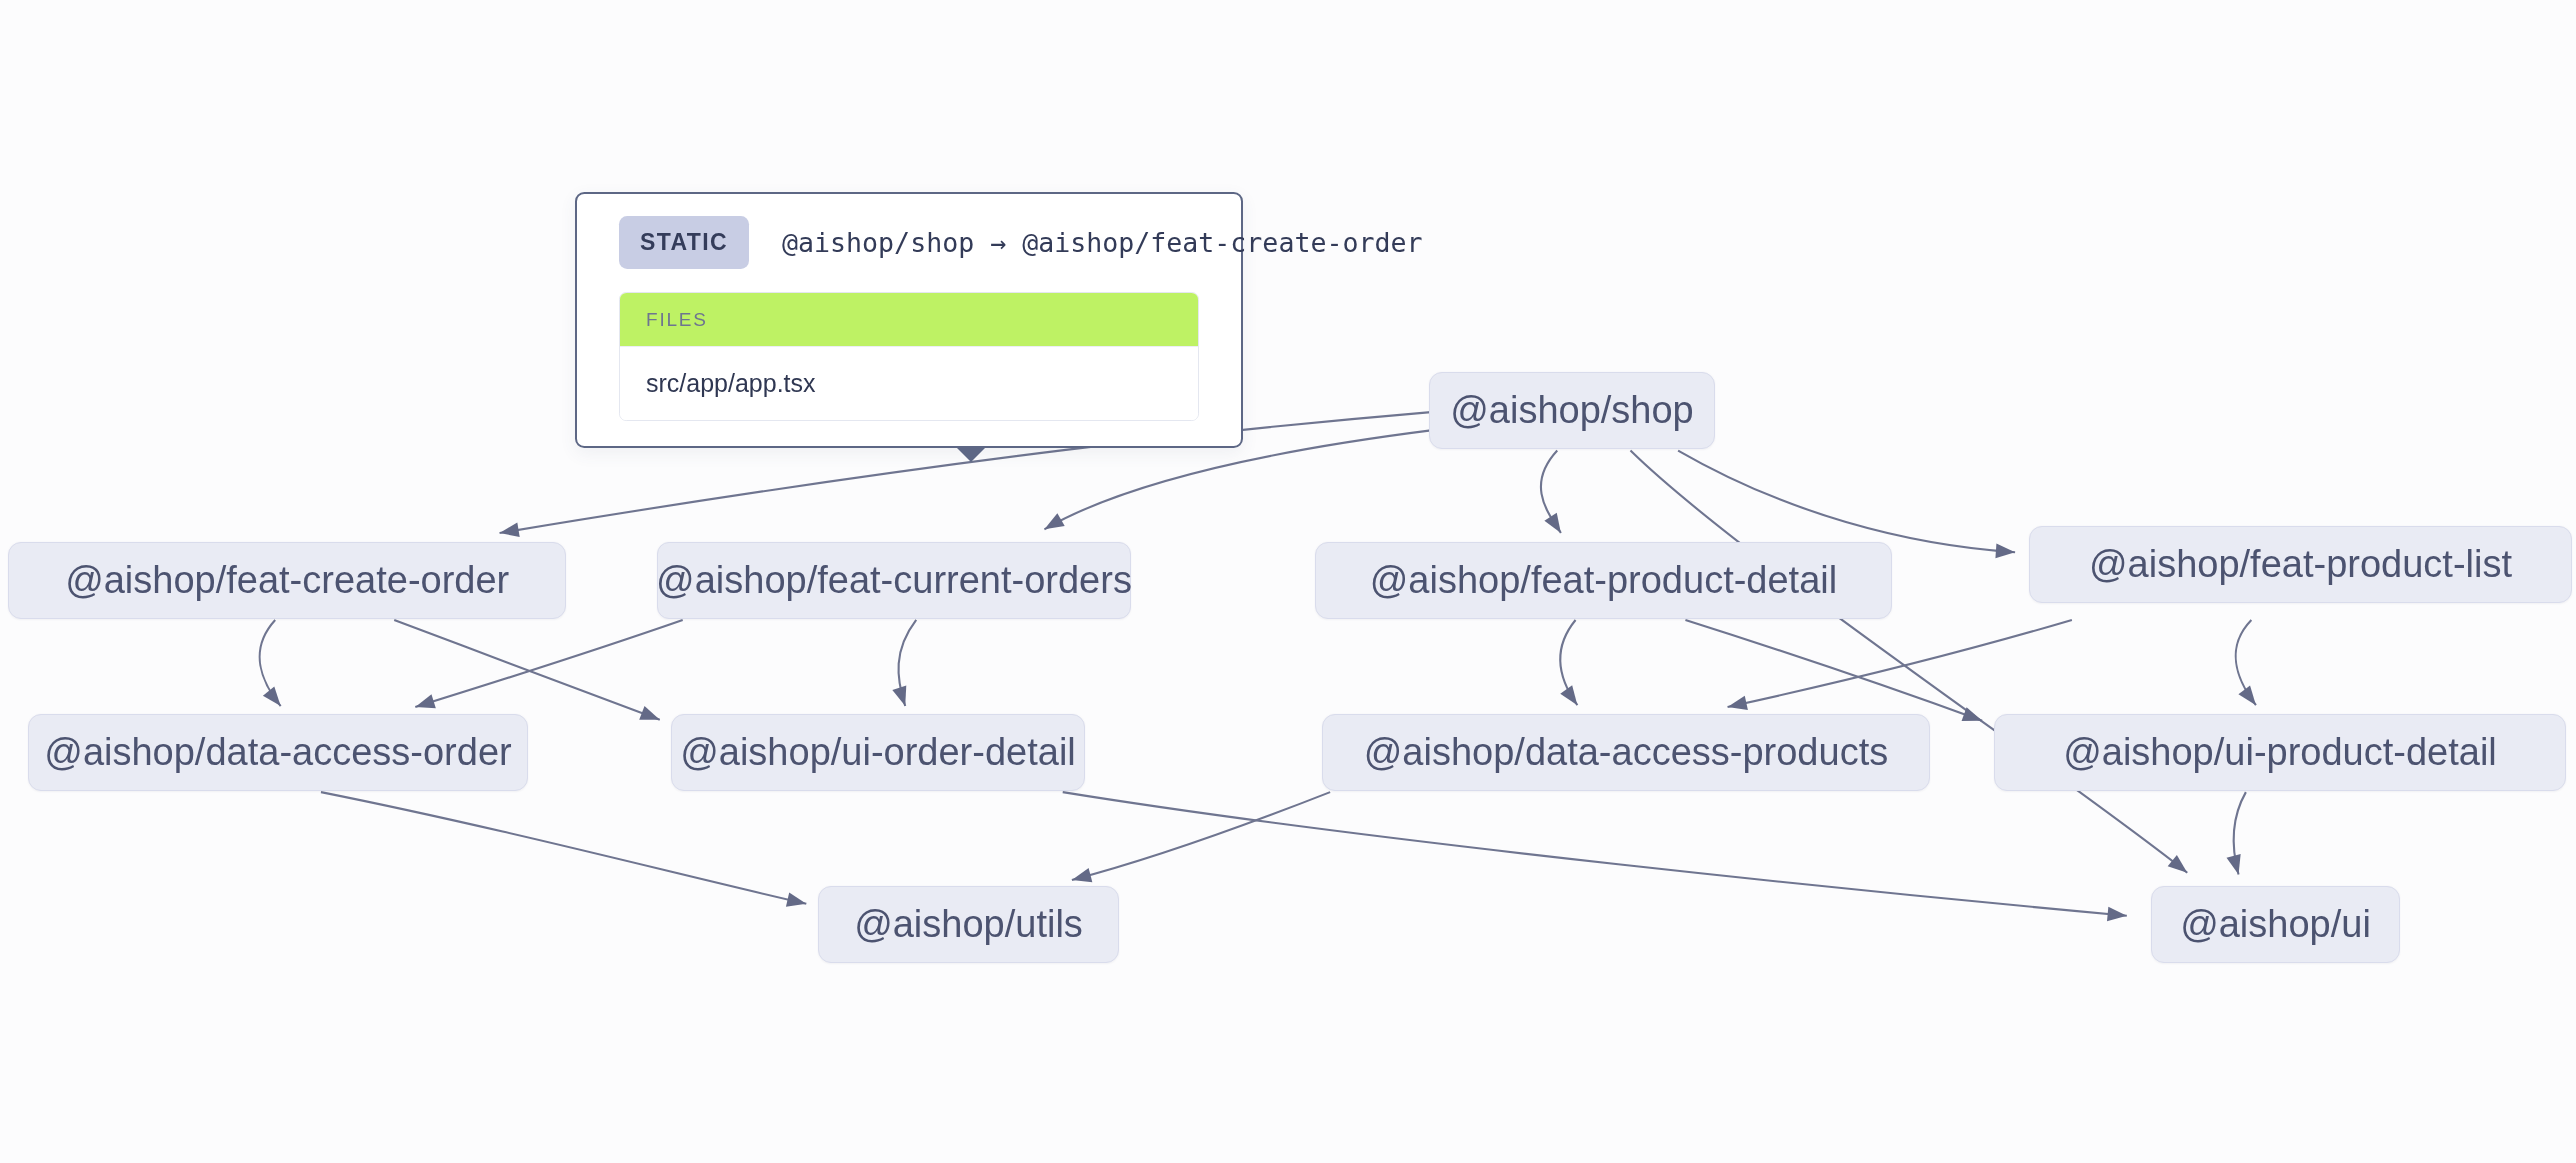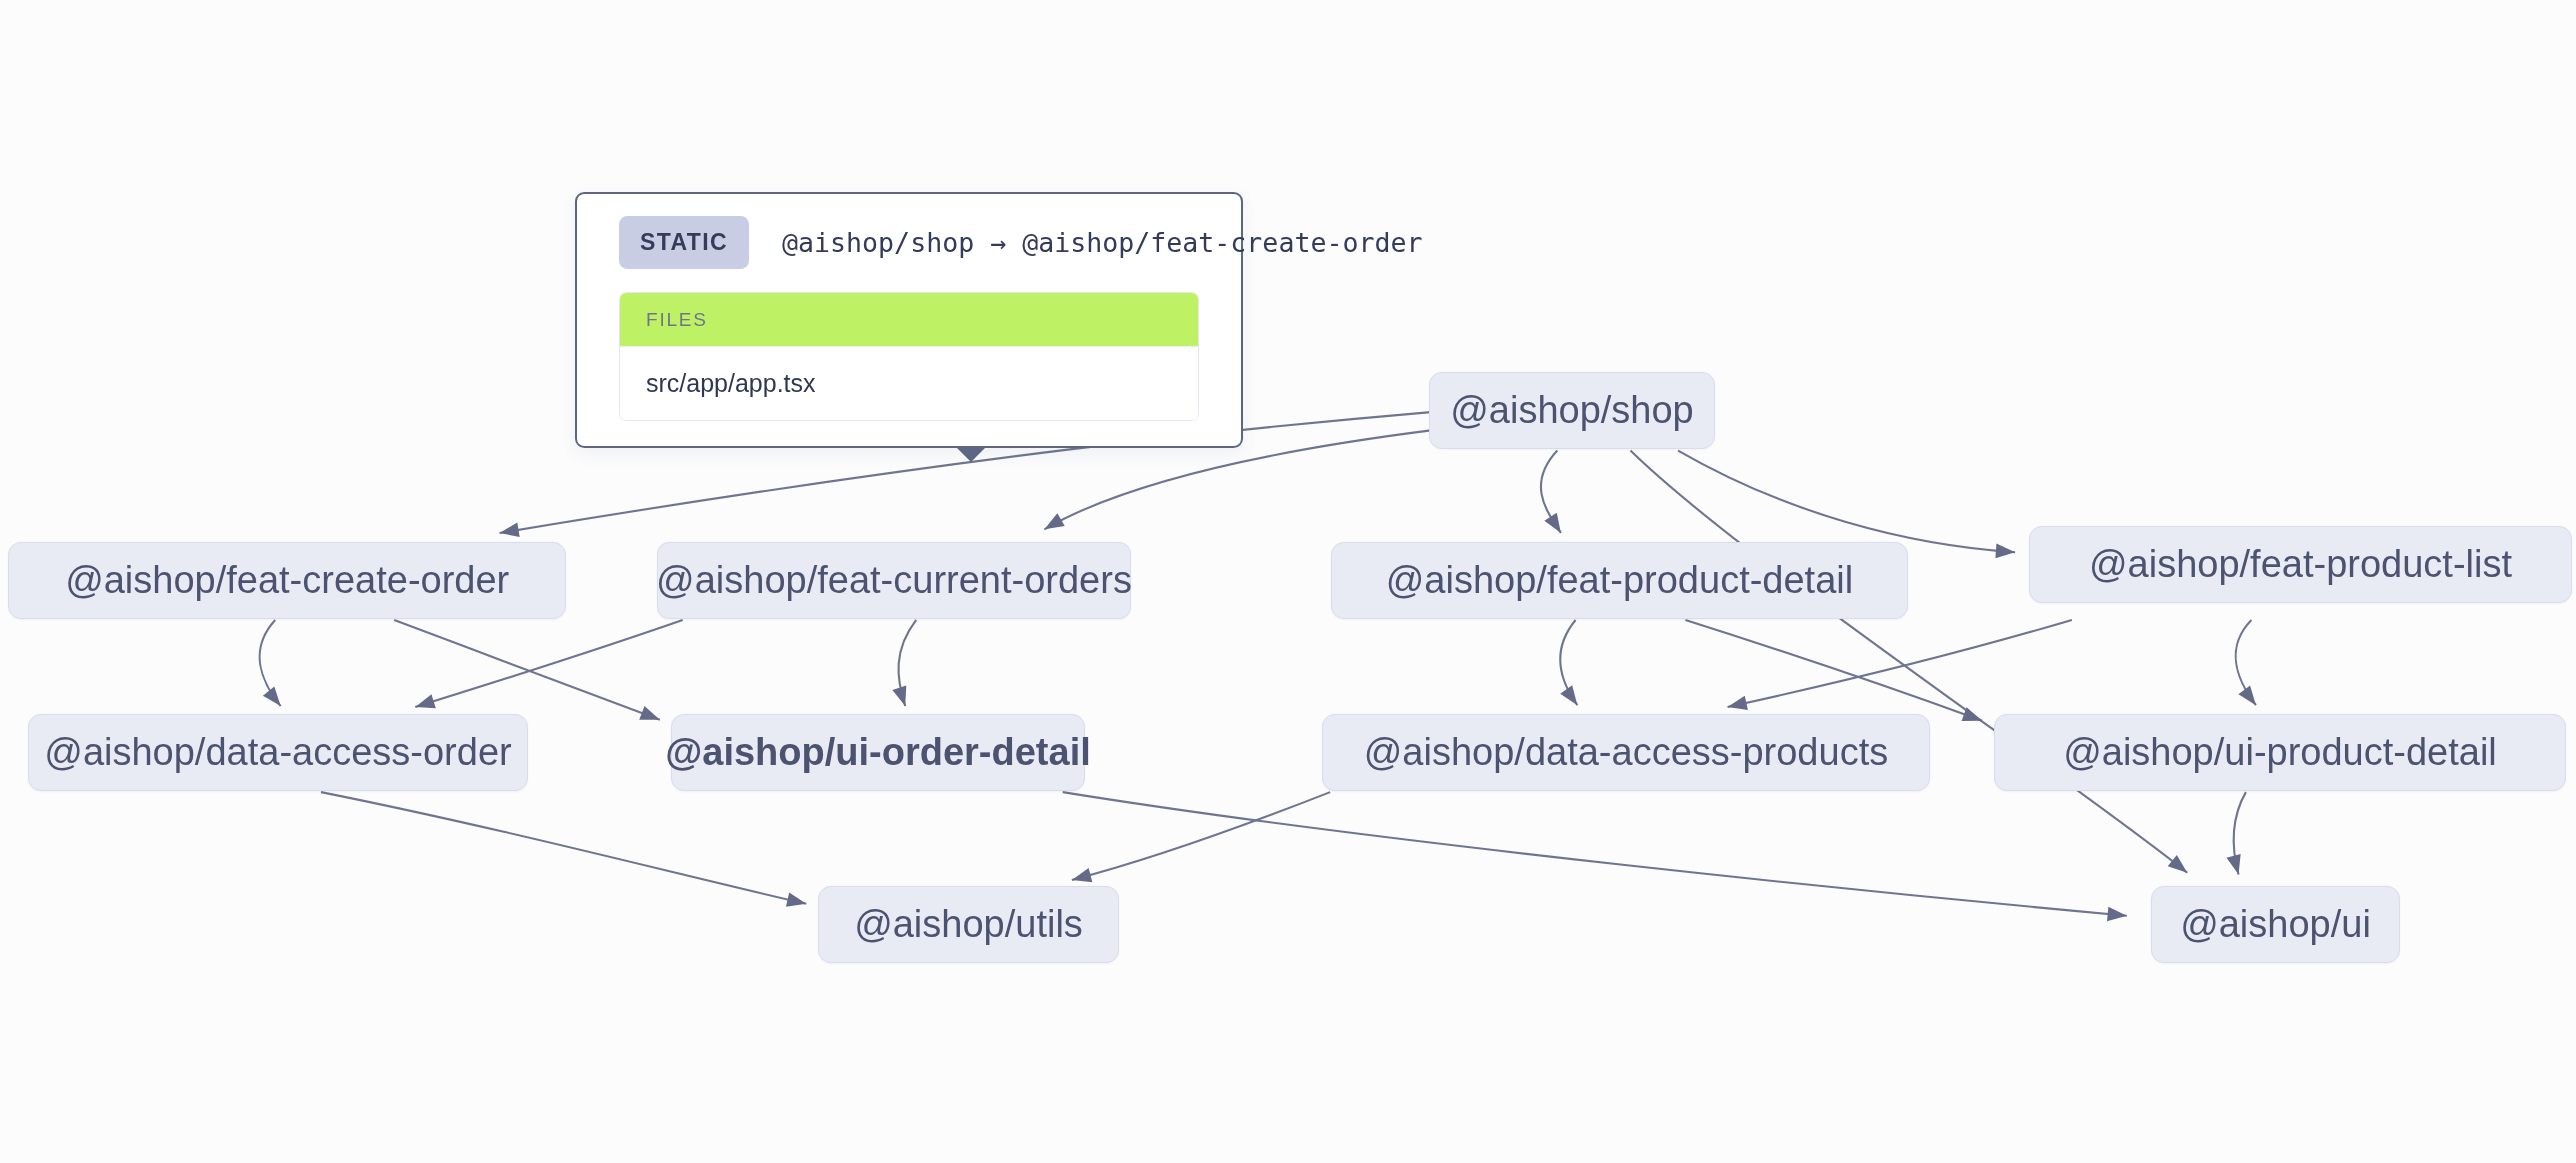--- a/index.html
+++ b/index.html
@@ -137,25 +137,25 @@
     <path class="edge" d="M 350 865 C 550 905, 740 955, 880 987" marker-end="url(#arrow)"></path>
     <path class="edge" d="M 1452 865 C 1350 905, 1250 940, 1170 961" marker-end="url(#arrow)"></path>
     <path class="edge" d="M 1160 865 C 1500 920, 2050 975, 2322 1000" marker-end="url(#arrow)"></path>
     <path class="edge" d="M 2452 865 C 2435 895, 2436 925, 2444 955" marker-end="url(#arrow)"></path>
   </svg>
 
   <div class="node" style="left:1429px; top:372px; width:286px;">@aishop/shop</div>
 
   <div class="node" style="left:8.2px; top:542px; width:558px;">@aishop/feat-create-order</div>
   <div class="node" style="left:657px; top:542px; width:474px;border-radius:12px;">@aishop/feat-current-orders</div>
-  <div class="node" style="left:1315px; top:542px; width:577px;margin-left:16px;">@aishop/feat-product-detail</div>
+  <div class="node" style="left:1315px; top:542px; width:577px;">@aishop/feat-product-detail</div>
   <div class="node" style="left:2029px; top:526px; width:543px;">@aishop/feat-product-list</div>
 
   <div class="node" style="left:28px; top:714px; width:500px;">@aishop/data-access-order</div>
-  <div class="node" style="left:671px; top:714px; width:414px;font-weight:bold;">@aishop/ui-order-detail</div>
+  <div class="node" style="left:671px; top:714px; width:414px;">@aishop/ui-order-detail</div>
   <div class="node" style="left:1322px; top:714px; width:608px;">@aishop/data-access-products</div>
   <div class="node" style="left:1994px; top:714px; width:572px;">@aishop/ui-product-detail</div>
 
   <div class="node" style="left:818px; top:886px; width:301px;">@aishop/utils</div>
   <div class="node" style="left:2139px; top:886px; width:249px;margin-left:12px;">@aishop/ui</div>
 
   <div class="tooltip">
     <div class="tt-head">
       <span class="badge">STATIC</span>
       <span class="rel">@aishop/shop → @aishop/feat-create-order</span>

